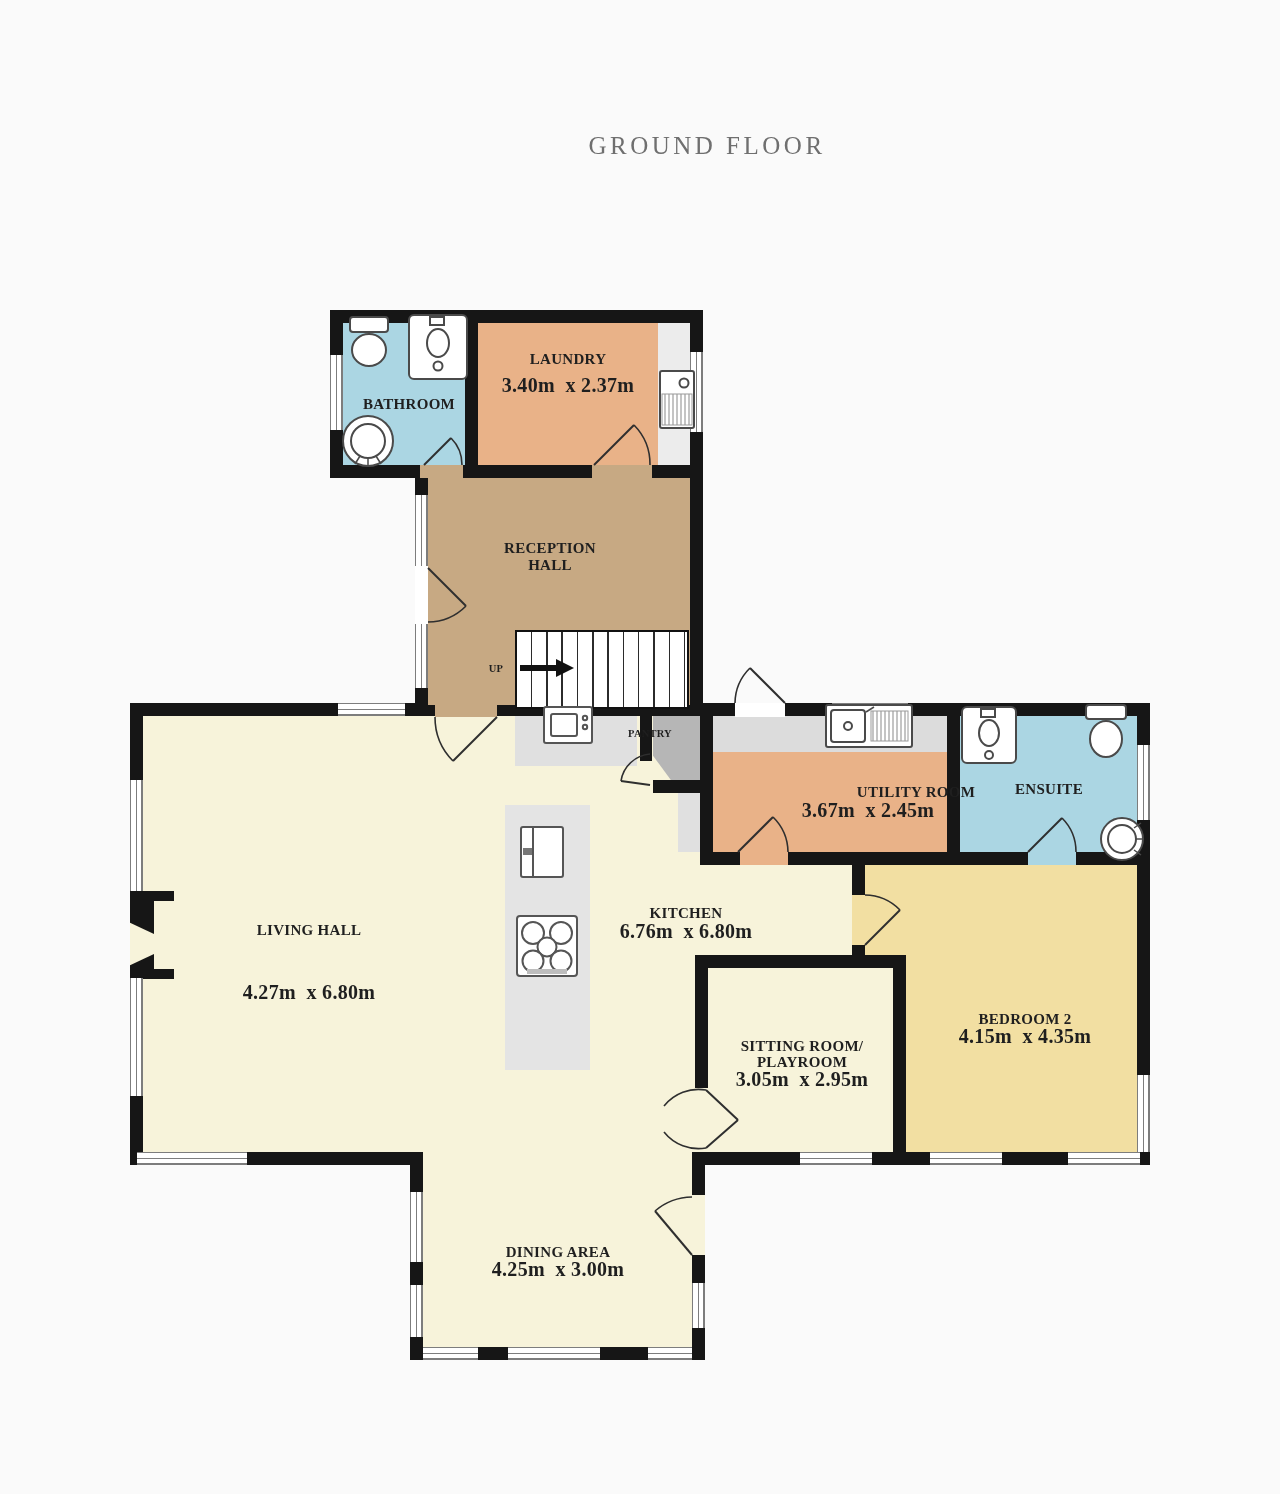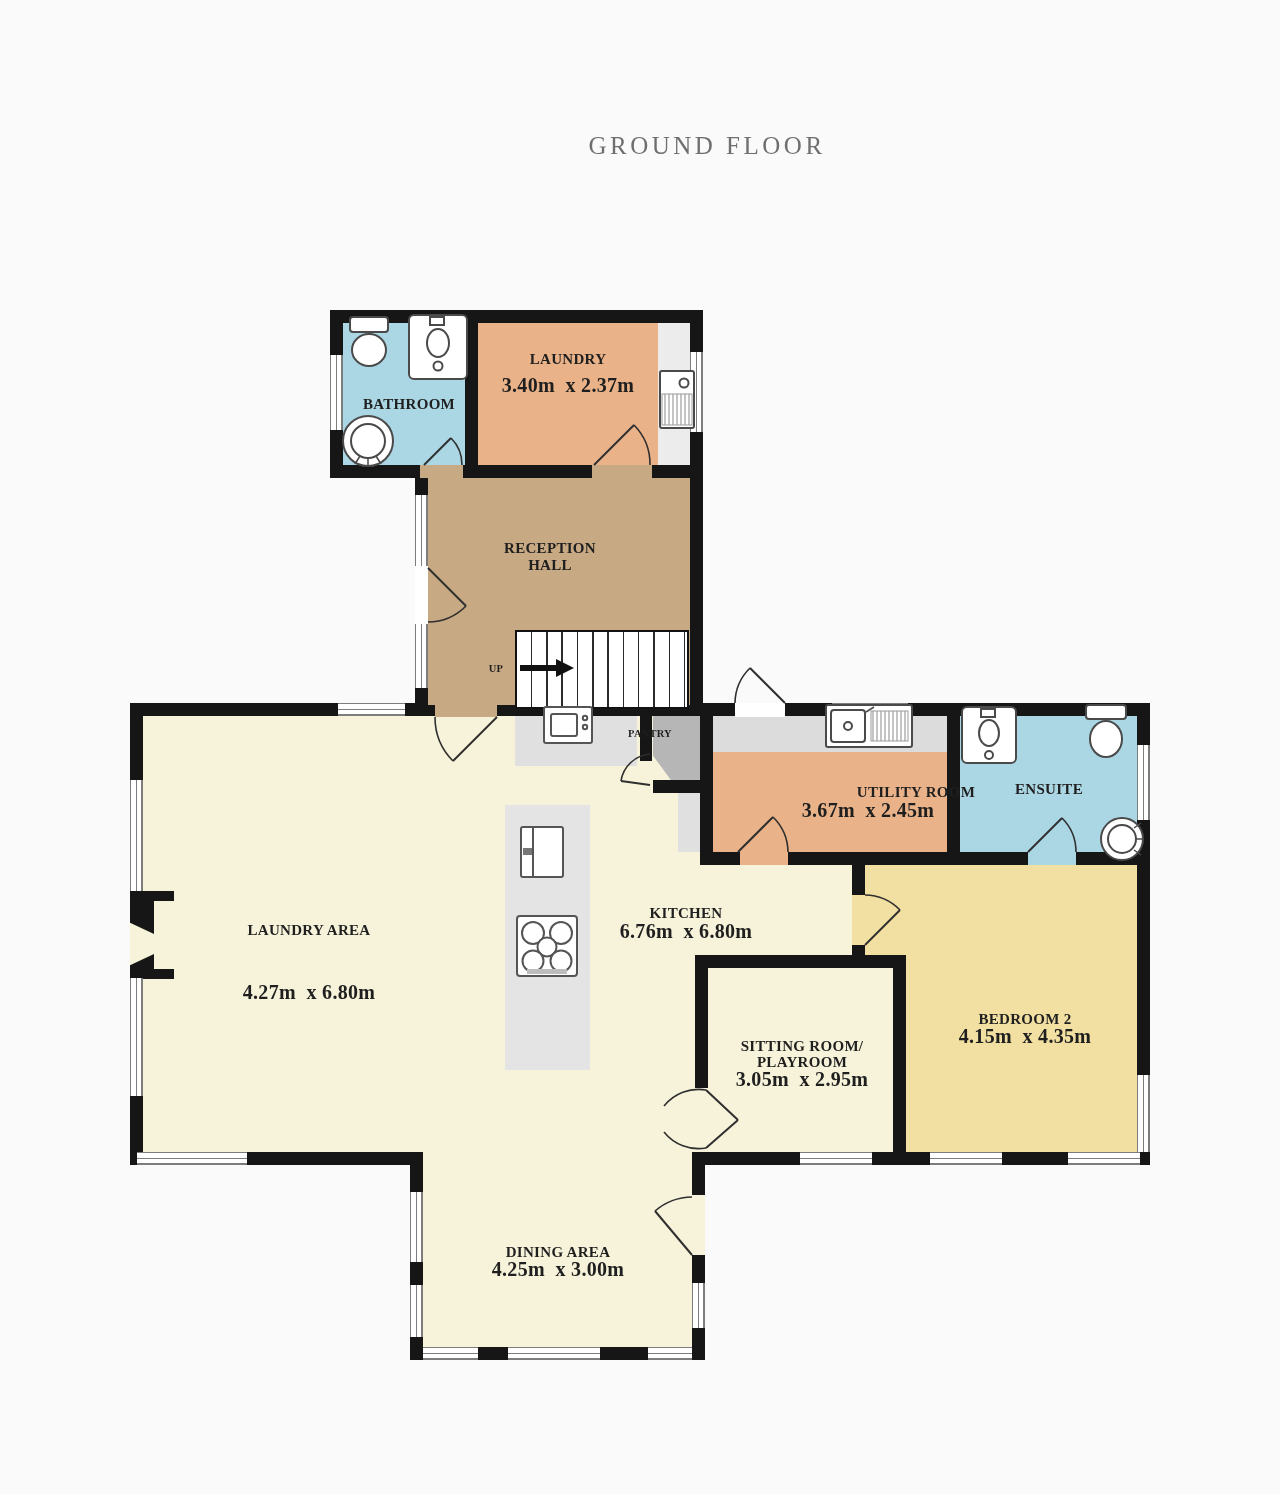--- a/index.html
+++ b/index.html
@@ -214,21 +214,21 @@
 
   <div class="lbl" style="left:409px;top:404px;">BATHROOM</div>
   <div class="lbl" style="left:568px;top:359px;">LAUNDRY</div>
   <div class="lbl dim" style="left:568px;top:385px;">3.40m  x 2.37m</div>
   <div class="lbl" style="left:550px;top:548px;">RECEPTION</div>
   <div class="lbl" style="left:550px;top:565px;">HALL</div>
   <div class="lbl tiny" style="left:650px;top:733px;">PANTRY</div>
   <div class="lbl" style="left:916px;top:792px;">UTILITY ROOM</div>
   <div class="lbl dim" style="left:868px;top:810px;">3.67m  x 2.45m</div>
   <div class="lbl" style="left:1049px;top:789px;">ENSUITE</div>
-  <div class="lbl" style="left:309px;top:930px;">LAUNDRY AREA</div>
+  <div class="lbl" style="left:309px;top:930px;">LIVING HALL</div>
   <div class="lbl dim" style="left:309px;top:992px;">4.27m  x 6.80m</div>
   <div class="lbl" style="left:686px;top:913px;">KITCHEN</div>
   <div class="lbl dim" style="left:686px;top:931px;">6.76m  x 6.80m</div>
   <div class="lbl" style="left:802px;top:1046px;">SITTING ROOM/</div>
   <div class="lbl" style="left:802px;top:1062px;">PLAYROOM</div>
   <div class="lbl dim" style="left:802px;top:1079px;">3.05m  x 2.95m</div>
   <div class="lbl" style="left:1025px;top:1019px;">BEDROOM 2</div>
   <div class="lbl dim" style="left:1025px;top:1036px;">4.15m  x 4.35m</div>
   <div class="lbl" style="left:558px;top:1252px;">DINING AREA</div>
   <div class="lbl dim" style="left:558px;top:1269px;">4.25m  x 3.00m</div>

